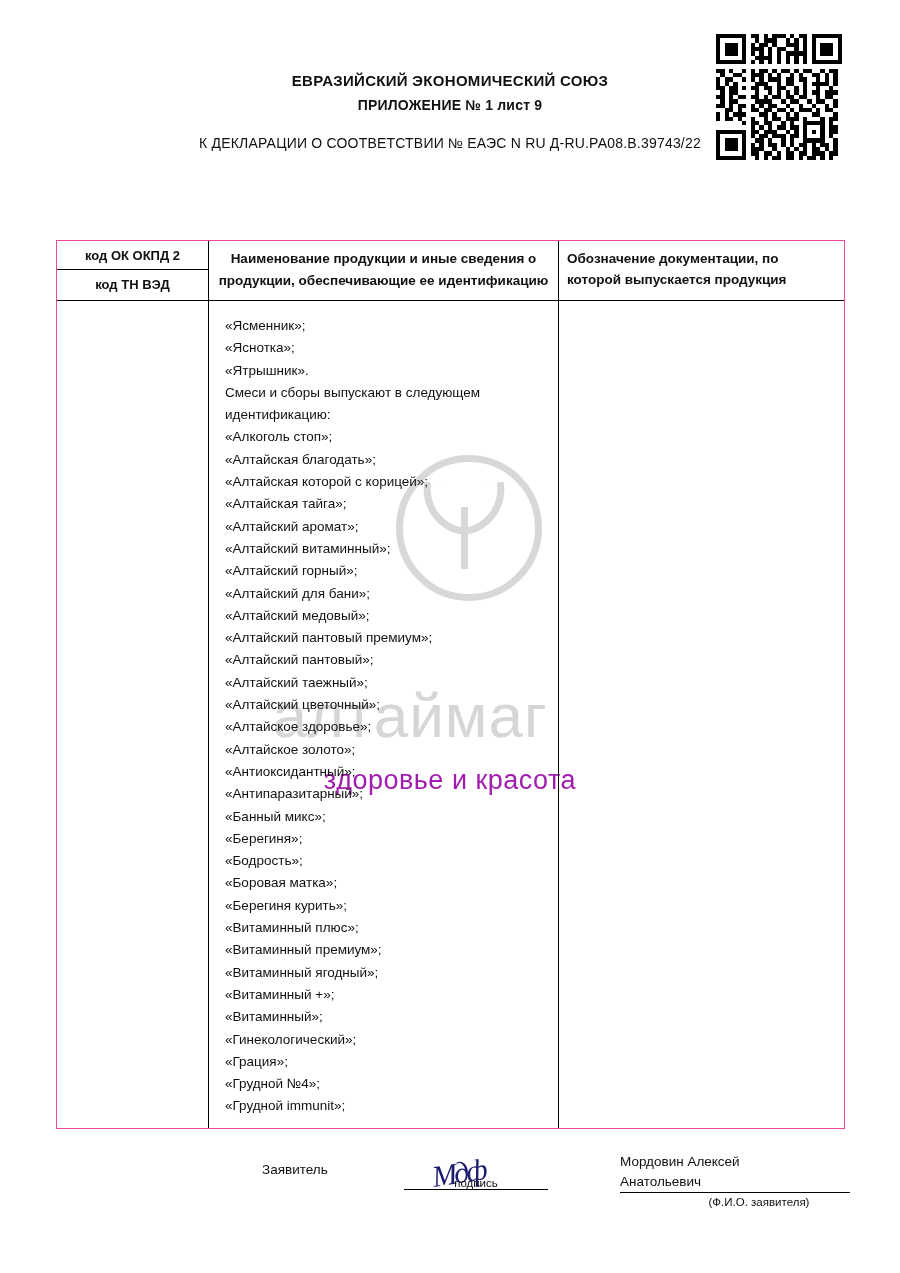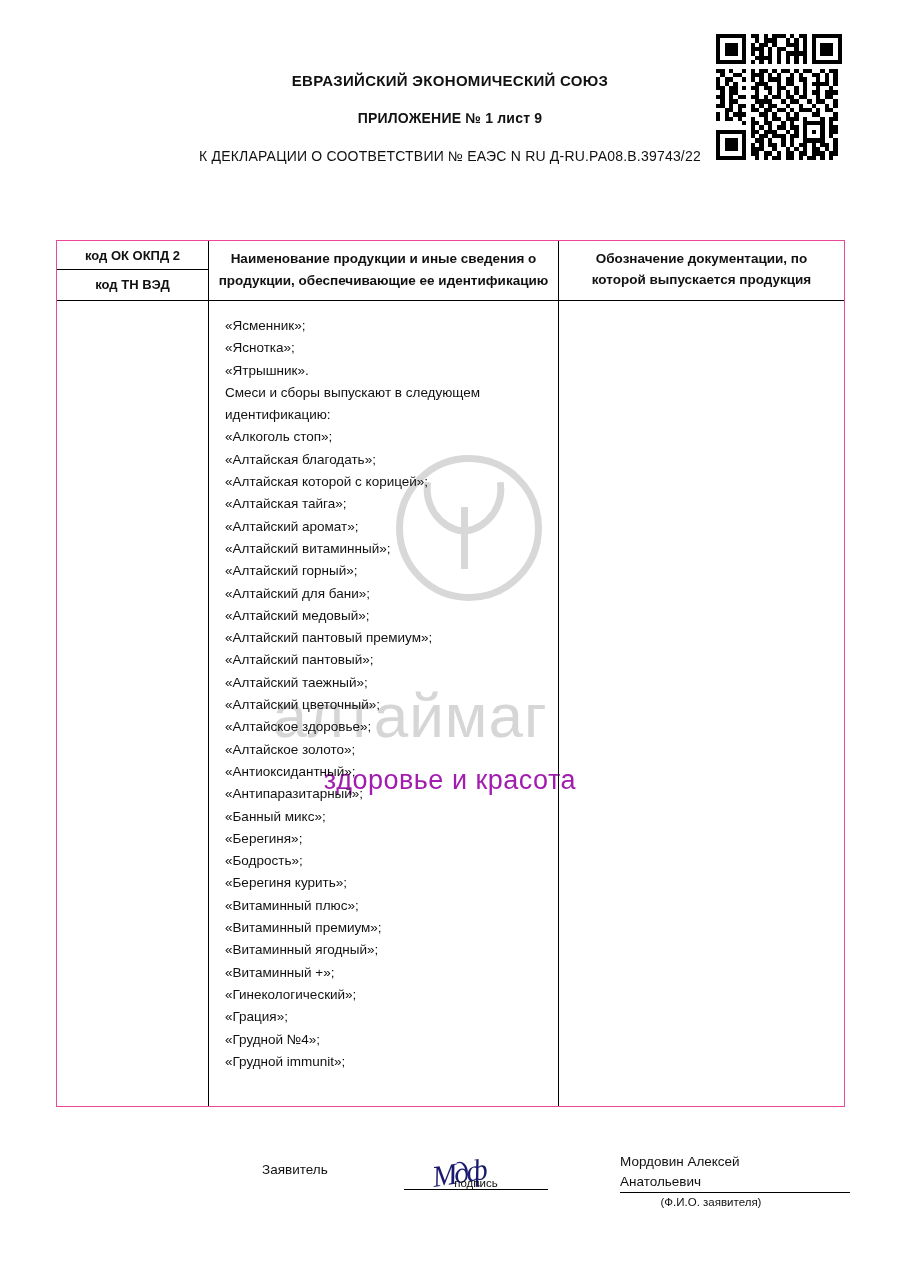--- a/index.html
+++ b/index.html
@@ -39,21 +39,21 @@
     position: absolute;
     top: 72px;
     left: 0;
     width: 900px;
     text-align: center;
   }
   .header-line1 {
     font-size: 15px;
     font-weight: bold;
     letter-spacing: 0.3px;
-    margin-bottom: 21px;
+    margin-bottom: 8px;
   }
   .header-line2 {
     font-size: 14px;
     font-weight: bold;
     letter-spacing: 0.2px;
     margin-bottom: 22px;
   }
   .header-line3 {
     font-size: 14px;
     letter-spacing: 0.2px;
@@ -175,21 +175,20 @@
     border-right: 1px solid #000;
     text-align: center;
     font-weight: bold;
     font-size: 13.5px;
     line-height: 22px;
     padding: 7px 6px 8px;
   }
   .th-c3 {
     flex: 1;
     box-sizing: border-box;
-    text-align: center;
     font-weight: bold;
     font-size: 13.5px;
     line-height: 21px;
     padding: 7px 8px 8px;
   }
   .tbody {
     display: flex;
     min-height: 805px;
   }
   .td-c1 {
@@ -263,21 +262,21 @@
   }
   .f-name-line {
     position: absolute;
     left: 620px;
     top: 44px;
     width: 230px;
     border-bottom: 1px solid #000;
   }
   .f-name-caption {
     position: absolute;
-    left: 596px;
+    left: 644px;
     top: 48px;
     width: 230px;
     text-align: center;
     font-size: 11.5px;
   }
 </style>
 </head>
 <body>
 
 <div class="page">
@@ -579,25 +578,27 @@
           <div class="prod-line">«Алтайский пантовый»;</div>
           <div class="prod-line">«Алтайский таежный»;</div>
           <div class="prod-line">«Алтайский цветочный»;</div>
           <div class="prod-line">«Алтайское здоровье»;</div>
           <div class="prod-line">«Алтайское золото»;</div>
           <div class="prod-line">«Антиоксидантный»;</div>
           <div class="prod-line">«Антипаразитарный»;</div>
           <div class="prod-line">«Банный микс»;</div>
           <div class="prod-line">«Берегиня»;</div>
           <div class="prod-line">«Бодрость»;</div>
+          <div class="prod-line">«Боровая матка»;</div>
           <div class="prod-line">«Берегиня курить»;</div>
           <div class="prod-line">«Витаминный плюс»;</div>
           <div class="prod-line">«Витаминный премиум»;</div>
           <div class="prod-line">«Витаминный ягодный»;</div>
           <div class="prod-line">«Витаминный +»;</div>
+          <div class="prod-line">«Витаминный»;</div>
           <div class="prod-line">«Гинекологический»;</div>
           <div class="prod-line">«Грация»;</div>
           <div class="prod-line">«Грудной №4»;</div>
           <div class="prod-line">«Грудной immunit»;</div>
         </div>
       <div class="td-c3"></div>
     </div>
   </div>
 
   <div class="footer">

